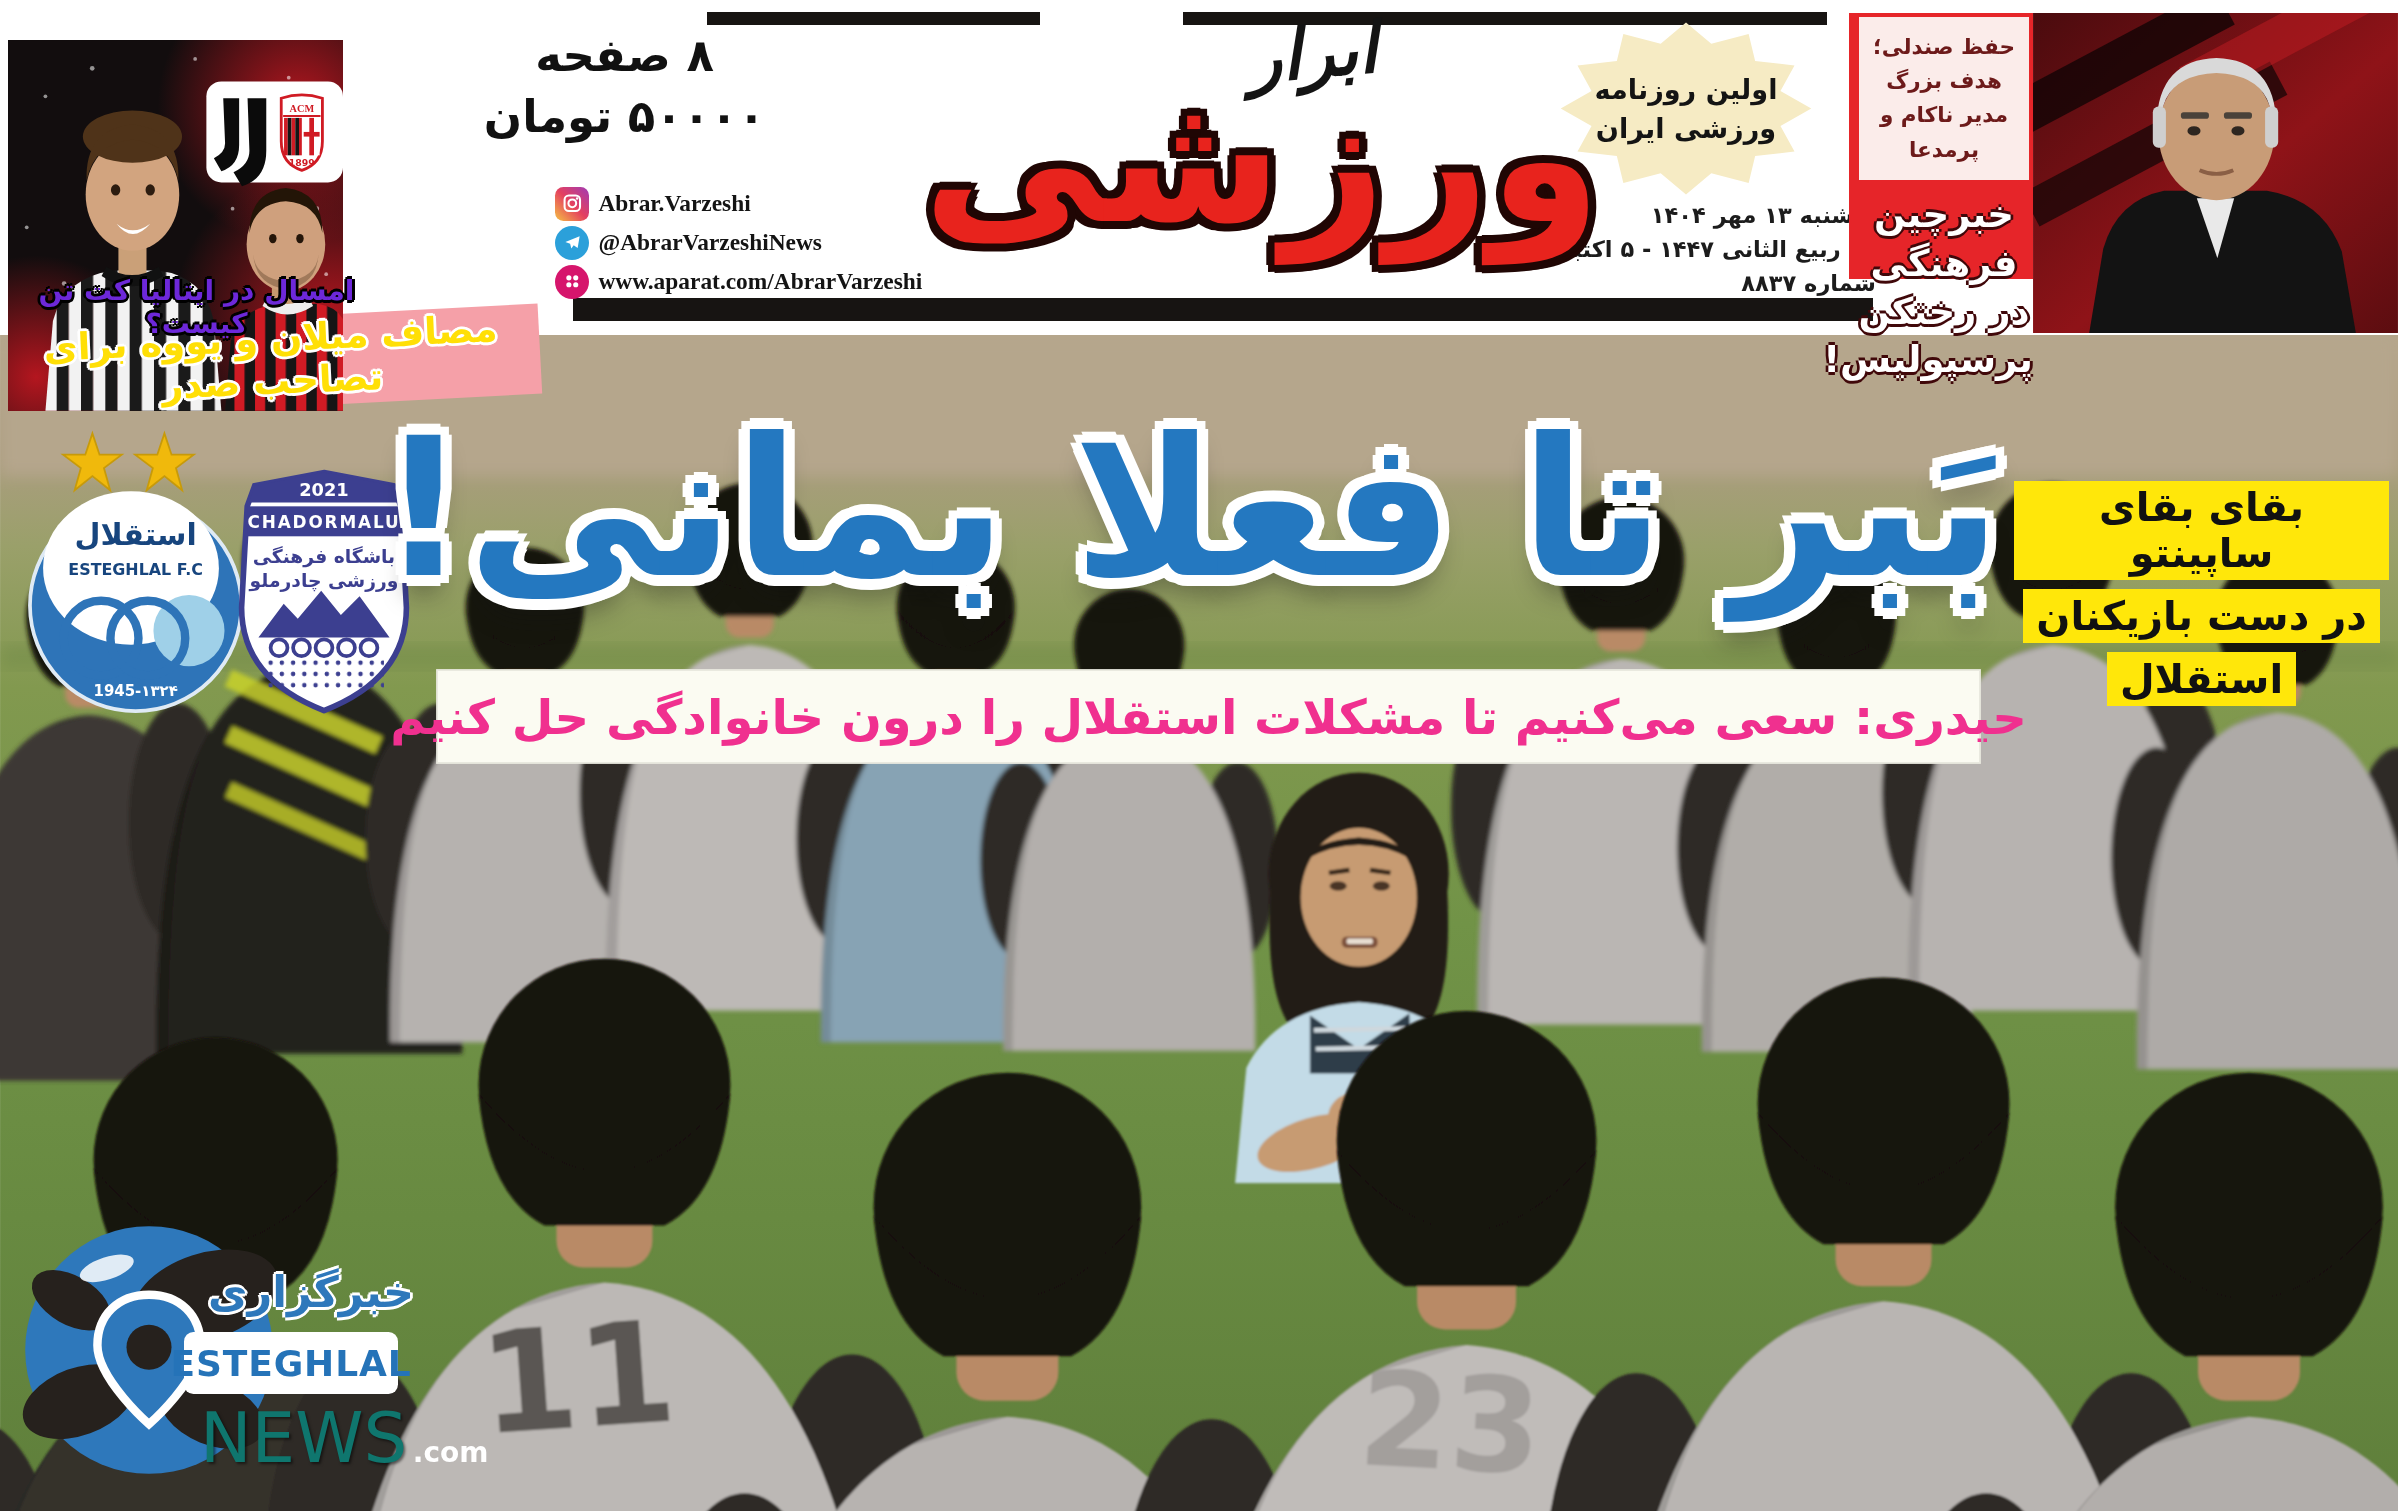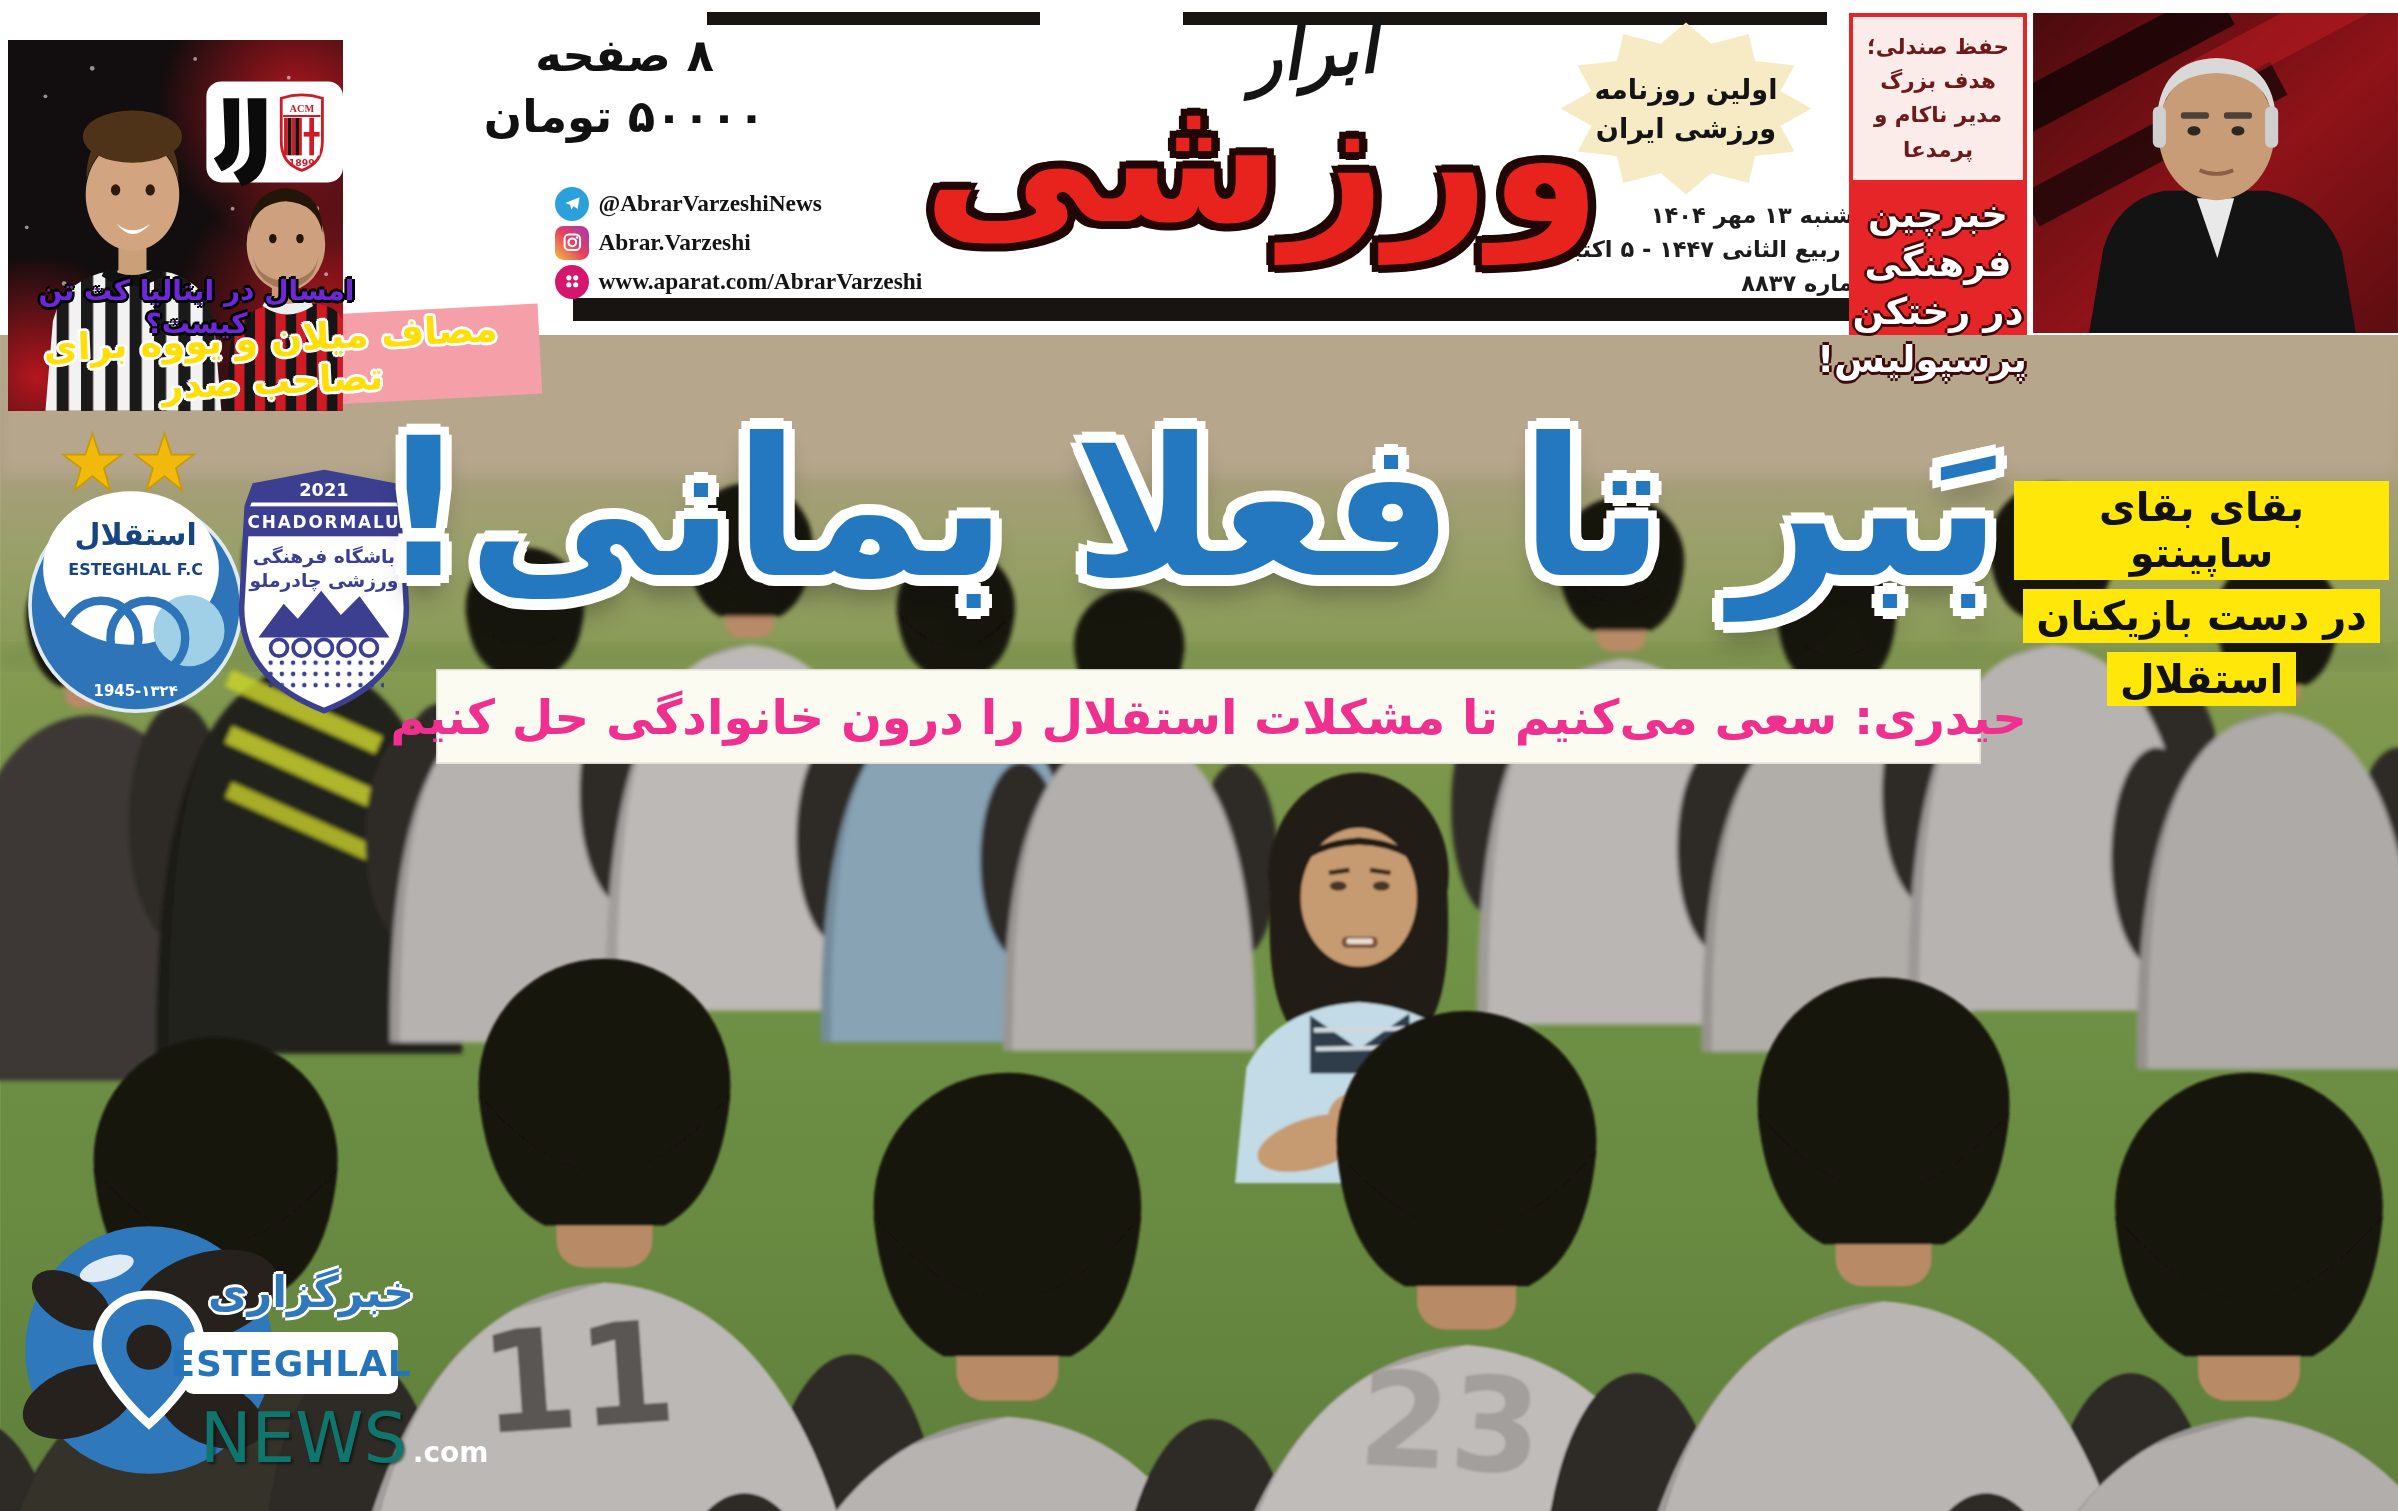--- a/index.html
+++ b/index.html
@@ -18,21 +18,21 @@
   .price-block{left:456px;top:26px;width:337px;text-align:center;font-size:45px;font-weight:bold;color:#111;line-height:1.35;z-index:4;}
   .social{left:555px;top:184px;width:394px;z-index:4;font-family:"Liberation Serif",serif;}
   .social-row{display:flex;align-items:center;gap:9.4px;height:39px;direction:ltr;}
   .social-row span.txt{font-size:23.4px;font-weight:bold;color:#141414;}
   .sicon{width:34px;height:34px;border-radius:8.4px;display:flex;align-items:center;justify-content:center;flex:0 0 34px;}
   .logo-main{left:923px;top:28px;width:548px;text-align:center;font-size:180px;font-weight:bold;color:#e8231d;line-height:1.45;z-index:5;
     text-shadow:8.4px 0 #200604,-8.4px 0 #200604,0 8.4px #200604,0 -8.4px #200604,6.6px 6.6px #200604,-6.6px -6.6px #200604,6.6px -6.6px #200604,-6.6px 6.6px #200604;}
   .logo-script{left:1248px;top:13px;font-family:"Liberation Serif",serif;font-style:italic;font-weight:bold;font-size:69px;color:#141414;transform:rotate(-5deg);z-index:6;}
   .dates{left:1471px;top:199px;width:405px;text-align:right;font-size:22.5px;font-weight:bold;color:#1c1c1c;line-height:1.5;z-index:4;direction:rtl;}
   
-  .right-col{left:1849px;top:13px;width:178px;height:322px;background:#e62529;z-index:4;}
+  .right-col{left:1849px;top:13px;width:178px;height:266px;background:#e62529;z-index:4;padding-left:6px;}
   .kicker{margin:3.7px;background:#fbecea;color:#6d1a1a;font-size:21.5px;font-weight:bold;text-align:center;line-height:1.6;padding:13px 5.6px;direction:rtl;}
   .redlines{color:#fff;font-size:37px;font-weight:bold;text-align:center;line-height:1.3;padding-top:7.5px;direction:rtl;
     text-shadow:2.8px 0 #40080a,-2.8px 0 #40080a,0 2.8px #40080a,0 -2.8px #40080a;}
   
   .headline{left:394px;top:328px;width:1593px;height:361px;display:flex;align-items:center;justify-content:center;z-index:4;direction:rtl;
     font-size:192px;font-weight:bold;color:#2478c0;white-space:nowrap;
     text-shadow:11.2px 0 #fff,-11.2px 0 #fff,0 11.2px #fff,0 -11.2px #fff,8.4px 8.4px #fff,-8.4px -8.4px #fff,8.4px -8.4px #fff,-8.4px 8.4px #fff,0 19px 24px rgba(20,20,20,.35);}
   .substrip{left:438px;top:671px;width:1541px;height:91px;background:#fbfbf2;z-index:5;display:flex;align-items:center;justify-content:center;box-shadow:0 0 0 1.9px #e9e9df;}
   .substrip div{font-size:48px;font-weight:bold;color:#f0308f;direction:rtl;white-space:nowrap;}
   .side-story{left:2014px;top:476px;width:375px;text-align:center;z-index:4;direction:rtl;}
@@ -224,36 +224,36 @@
   <div class="abs bar" style="left:1183px;top:12px;width:644px;height:13px;"></div>
   <div class="abs bar" style="left:573px;top:298px;width:1300px;height:22.5px;"></div>
 
   <div class="abs price-block" dir="rtl">
     <div>۸ صفحه</div>
     <div>۵۰۰۰۰ تومان</div>
   </div>
 
   <div class="abs social">
     <div class="social-row">
-      <span class="sicon" style="background:#2ba0da;border-radius:50%;">
-        <svg width="19" height="19" viewBox="0 0 24 24" fill="#fff">
-            <path d="M21 4 L3 11.5 L9 13.5 L10.5 19.5 L13.5 15.5 L18.5 19 Z"></path>
-          </svg>
-      </span>
-      <span class="txt">@AbrarVarzeshiNews</span>
-    </div>
-    <div class="social-row">
       <span class="sicon" style="background:linear-gradient(45deg,#f5c043,#e4405f,#a03ab5);">
         <svg width="20.6" height="20.6" viewBox="0 0 24 24" fill="none" stroke="#fff" stroke-width="2.4">
           <rect x="3" y="3" width="18" height="18" rx="5"></rect>
             <circle cx="12" cy="12" r="4.5"></circle>
             <circle cx="17.6" cy="6.4" r="1.4" fill="#fff" stroke="none"></circle>
         </svg>
       </span>
       <span class="txt">Abrar.Varzeshi</span>
+    </div>
+    <div class="social-row">
+      <span class="sicon" style="background:#2ba0da;border-radius:50%;">
+        <svg width="19" height="19" viewBox="0 0 24 24" fill="#fff">
+            <path d="M21 4 L3 11.5 L9 13.5 L10.5 19.5 L13.5 15.5 L18.5 19 Z"></path>
+          </svg>
+      </span>
+      <span class="txt">@AbrarVarzeshiNews</span>
     </div>
     <div class="social-row">
       <span class="sicon" style="background:#d6156c;border-radius:50%;">
         <svg width="20.6" height="20.6" viewBox="0 0 24 24" fill="#fff">
           <circle cx="8" cy="8" r="3"></circle>
             <circle cx="16" cy="8" r="3"></circle>
             <circle cx="8" cy="16" r="3"></circle>
             <circle cx="16" cy="16" r="3"></circle>
             <circle cx="12" cy="12" r="2" fill="#d6156c"></circle>
         </svg>

